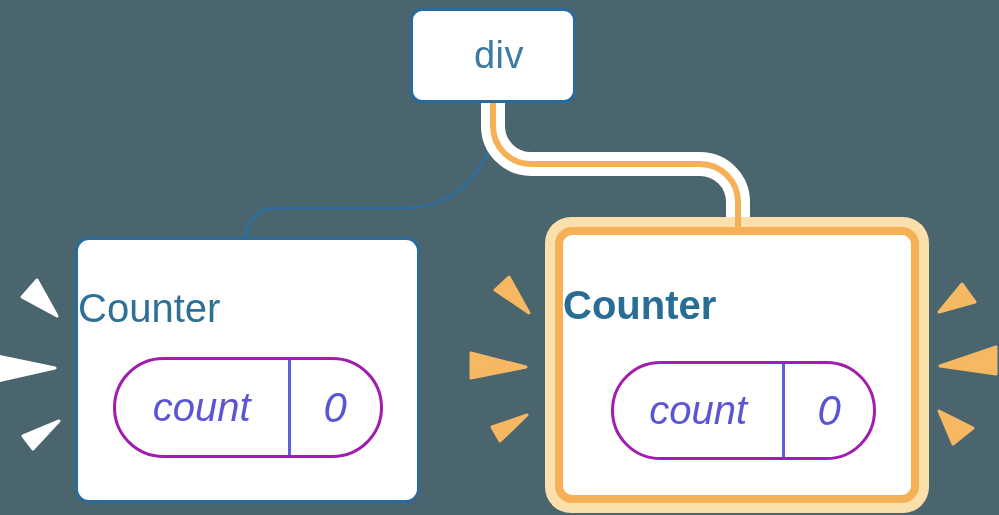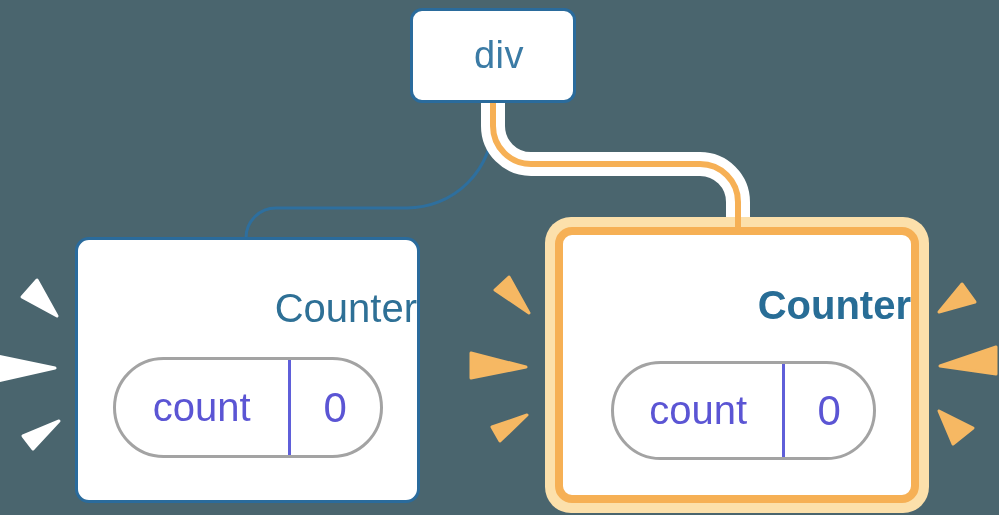--- a/index.html
+++ b/index.html
@@ -16,39 +16,39 @@
     display:flex;align-items:center;justify-content:center;z-index:2;padding-left:12px;
   }
   .root-node span{font-size:38px;color:#3b7ba5;letter-spacing:.5px;}
   
   .card-left{
     position:absolute;left:75px;top:237px;width:345px;height:266px;
     box-sizing:border-box;background:#fff;border:3px solid #2a6b9c;border-radius:14px;
     z-index:2;
   }
   .card-title{
-    position:absolute;left:16px;right:0;top:46px;text-align:right;
+    position:absolute;left:0;right:0;top:46px;text-align:left;
     font-size:40px;color:#2e7096;
   }
   .card-title.bold{font-weight:700;color:#286d96;}
   
   .card-right-outer{
     position:absolute;left:545px;top:217px;width:384px;height:296px;
     box-sizing:border-box;background:#fce0ab;border-radius:26px;padding:10px;z-index:2;
   }
   .card-right-ring{
     box-sizing:border-box;width:100%;height:100%;
     background:#fff;border:8px solid #f6b055;border-radius:17px;position:relative;
   }
   .card-right-ring .card-title{top:48px;}
   
   .pill{
     position:absolute;box-sizing:border-box;
-    border:3px solid #a3a3a3;border-radius:999px;background:#fff;
-    display:flex;align-items:stretch;color:#5b55d4;
+    border:3px solid #a21caf;border-radius:999px;background:#fff;
+    display:flex;align-items:stretch;color:#5b55d4;font-style:italic;
   }
   .pill-left{left:35px;top:117px;width:270px;height:101px;}
   .pill-right{left:48px;top:126px;width:265px;height:99px;}
   .pill-key{
     flex:0 0 65%;display:flex;align-items:center;justify-content:center;
     border-right:3px solid #5f5fd9;font-size:40px;
   }
   .pill-val{
     flex:1;display:flex;align-items:center;justify-content:center;font-size:42px;
   }

